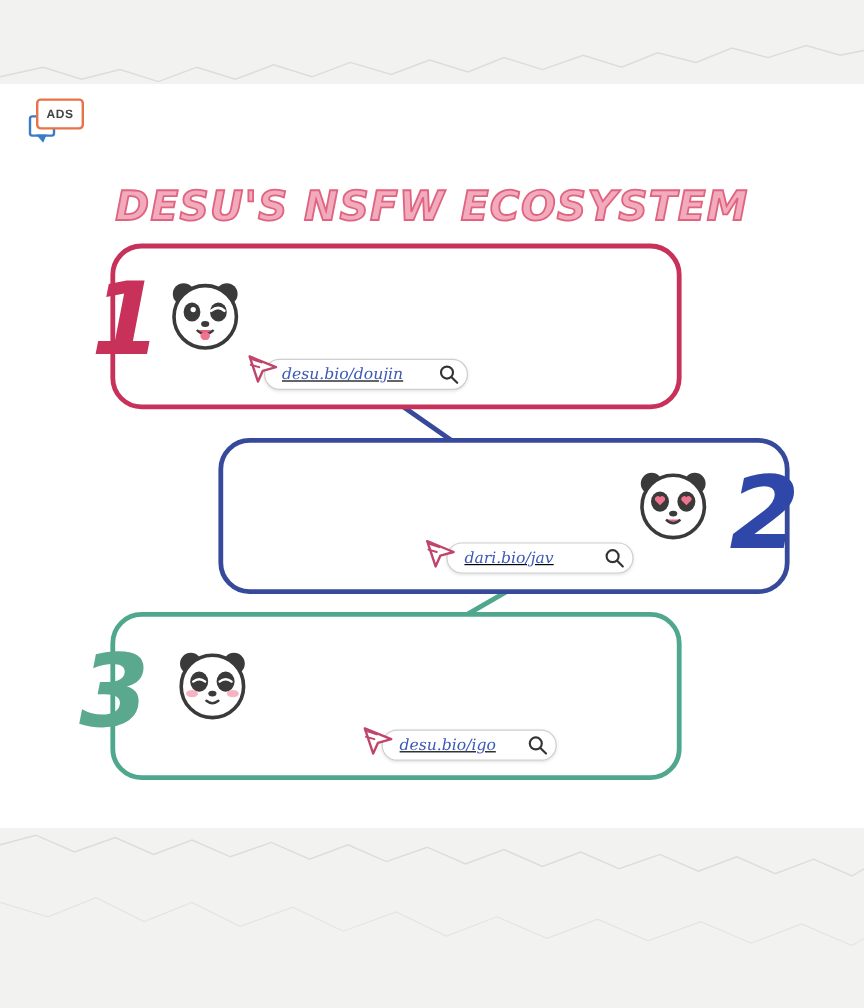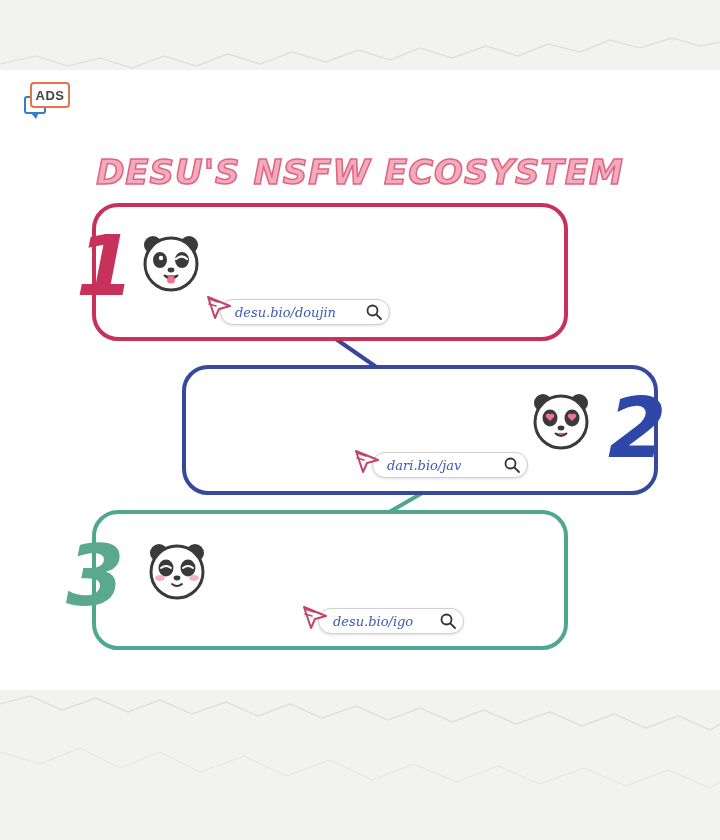--- a/index.html
+++ b/index.html
@@ -36,21 +36,21 @@
   .ads-badge .bubble {
     position: absolute;
     left: 6px; top: 0;
     width: 40px; height: 26px;
     background: #ffffff;
     border: 2px solid #e8724a;
     border-radius: 4px;
     display: flex; align-items: center; justify-content: center;
   }
   .ads-badge .bubble span {
-    font-size: 13px; font-weight: bold; color: #444;
+    font-size: 10px; font-weight: bold; color: #444;
     letter-spacing: .5px;
   }
   .ads-badge .bubble2 {
     position: absolute;
     left: 0; top: 14px;
     width: 22px; height: 18px;
     background: #ffffff;
     border: 2px solid #3a7bc8;
     border-radius: 3px;
   }
@@ -158,20 +158,21 @@
     position: absolute;
     height: 26px;
     background: #ffffff;
     border: 1px solid #cfcfcf;
     border-radius: 14px;
     display: flex;
     align-items: center;
     padding: 0 6px 0 14px;
     box-shadow: 0 1px 3px rgba(0,0,0,.12);
     z-index: 10;
+    text-decoration: underline;
   }
   .url-pill .url-text {
     font-family: "DejaVu Serif", serif;
     font-style: italic;
     font-size: 13px;
     color: #3b59b5;
     flex: 1;
     white-space: nowrap;
   }
   .url-pill .mag {

